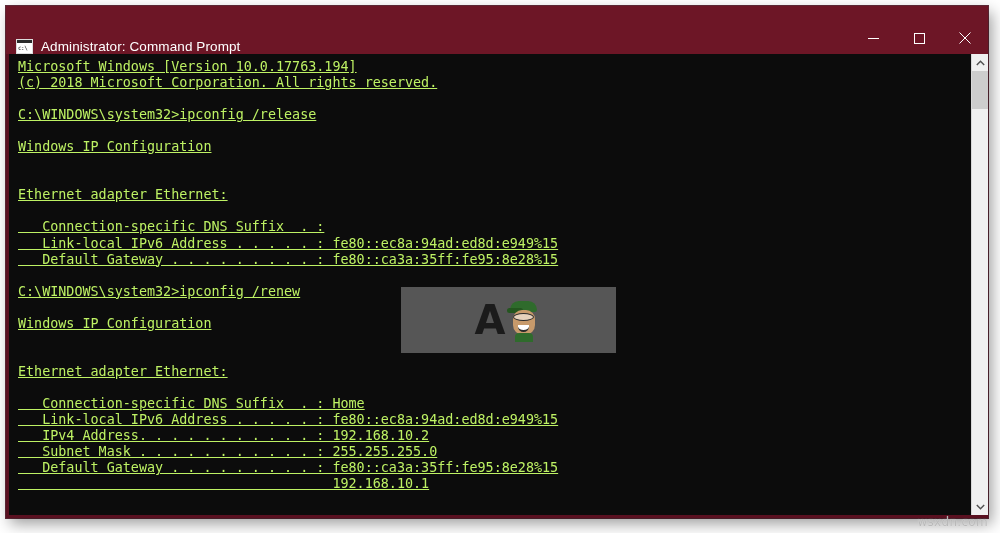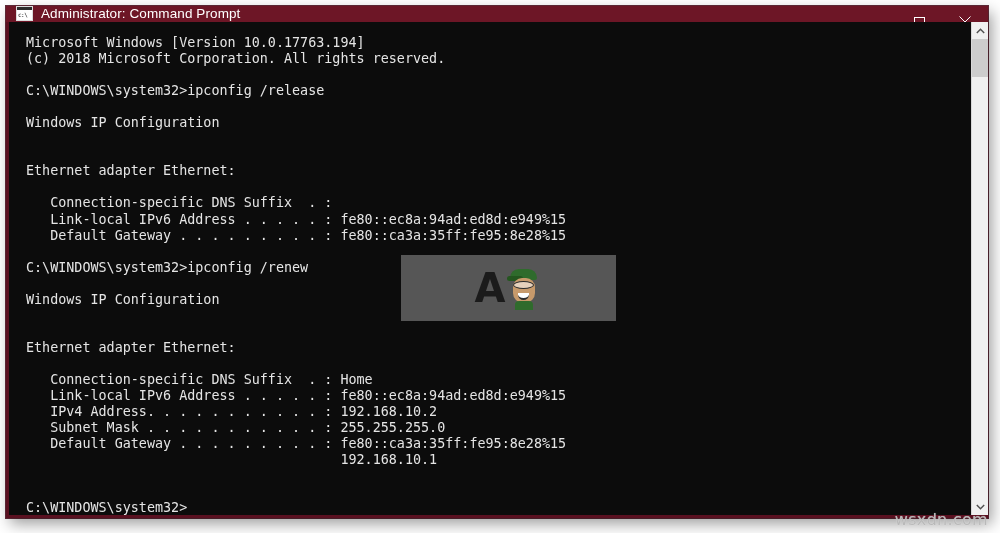--- a/index.html
+++ b/index.html
@@ -28,24 +28,24 @@
     height: 512px;
     background: #0c0c0c;
     box-shadow: 4px 6px 14px rgba(0,0,0,0.38), 0 0 0 1px rgba(80,20,35,0.9);
     display: flex;
     flex-direction: column;
     overflow: hidden;
   }
 
   
   .titlebar {
-    height: 16px;
+    height: 48px;
     background: #6d1626;
     display: flex;
-    align-items: flex-start;
+    align-items: flex-end;
     flex: none;
     position: relative;
     user-select: none;
   }
 
   .title-icon {
     width: 17px;
     height: 15px;
     margin-left: 10px;
     margin-right: 8px;
@@ -113,27 +113,28 @@
   .console {
     flex: 1 1 auto;
     position: relative;
     background: #0c0c0c;
     overflow: hidden;
     padding: 5px 0 0 9px;
     box-sizing: border-box;
   }
 
   .console pre {
-    margin: 8px;
+    margin: 0;
     font-family: "DejaVu Sans Mono", "Liberation Mono", monospace;
     font-size: 13.4px;
     line-height: 16.05px;
-    color: #e5e5e5;
+    color: #bef264;
     white-space: pre;
     letter-spacing: 0px;
+    text-decoration: underline;
   }
 
   
   .scrollbar {
     width: 17px;
     flex: none;
     background: #f0f0f0;
     display: flex;
     flex-direction: column;
     border-left: 1px solid #d8d8d8;
@@ -242,21 +243,21 @@
     width: 18px; height: 9px;
     background: #2f6b2c;
     border-radius: 4px 4px 0 0;
   }
 
   .wsxdn {
     position: absolute;
     right: 12px;
     bottom: 4px;
     font-family: "DejaVu Sans", sans-serif;
-    font-size: 16px;
+    font-size: 12px;
     color: #b9b9b9;
     letter-spacing: 0.3px;
     pointer-events: none;
     text-shadow: 0 0 1px rgba(255,255,255,0.6);
   }
 </style>
 </head>
 <body>
 
 <div id="screen">

